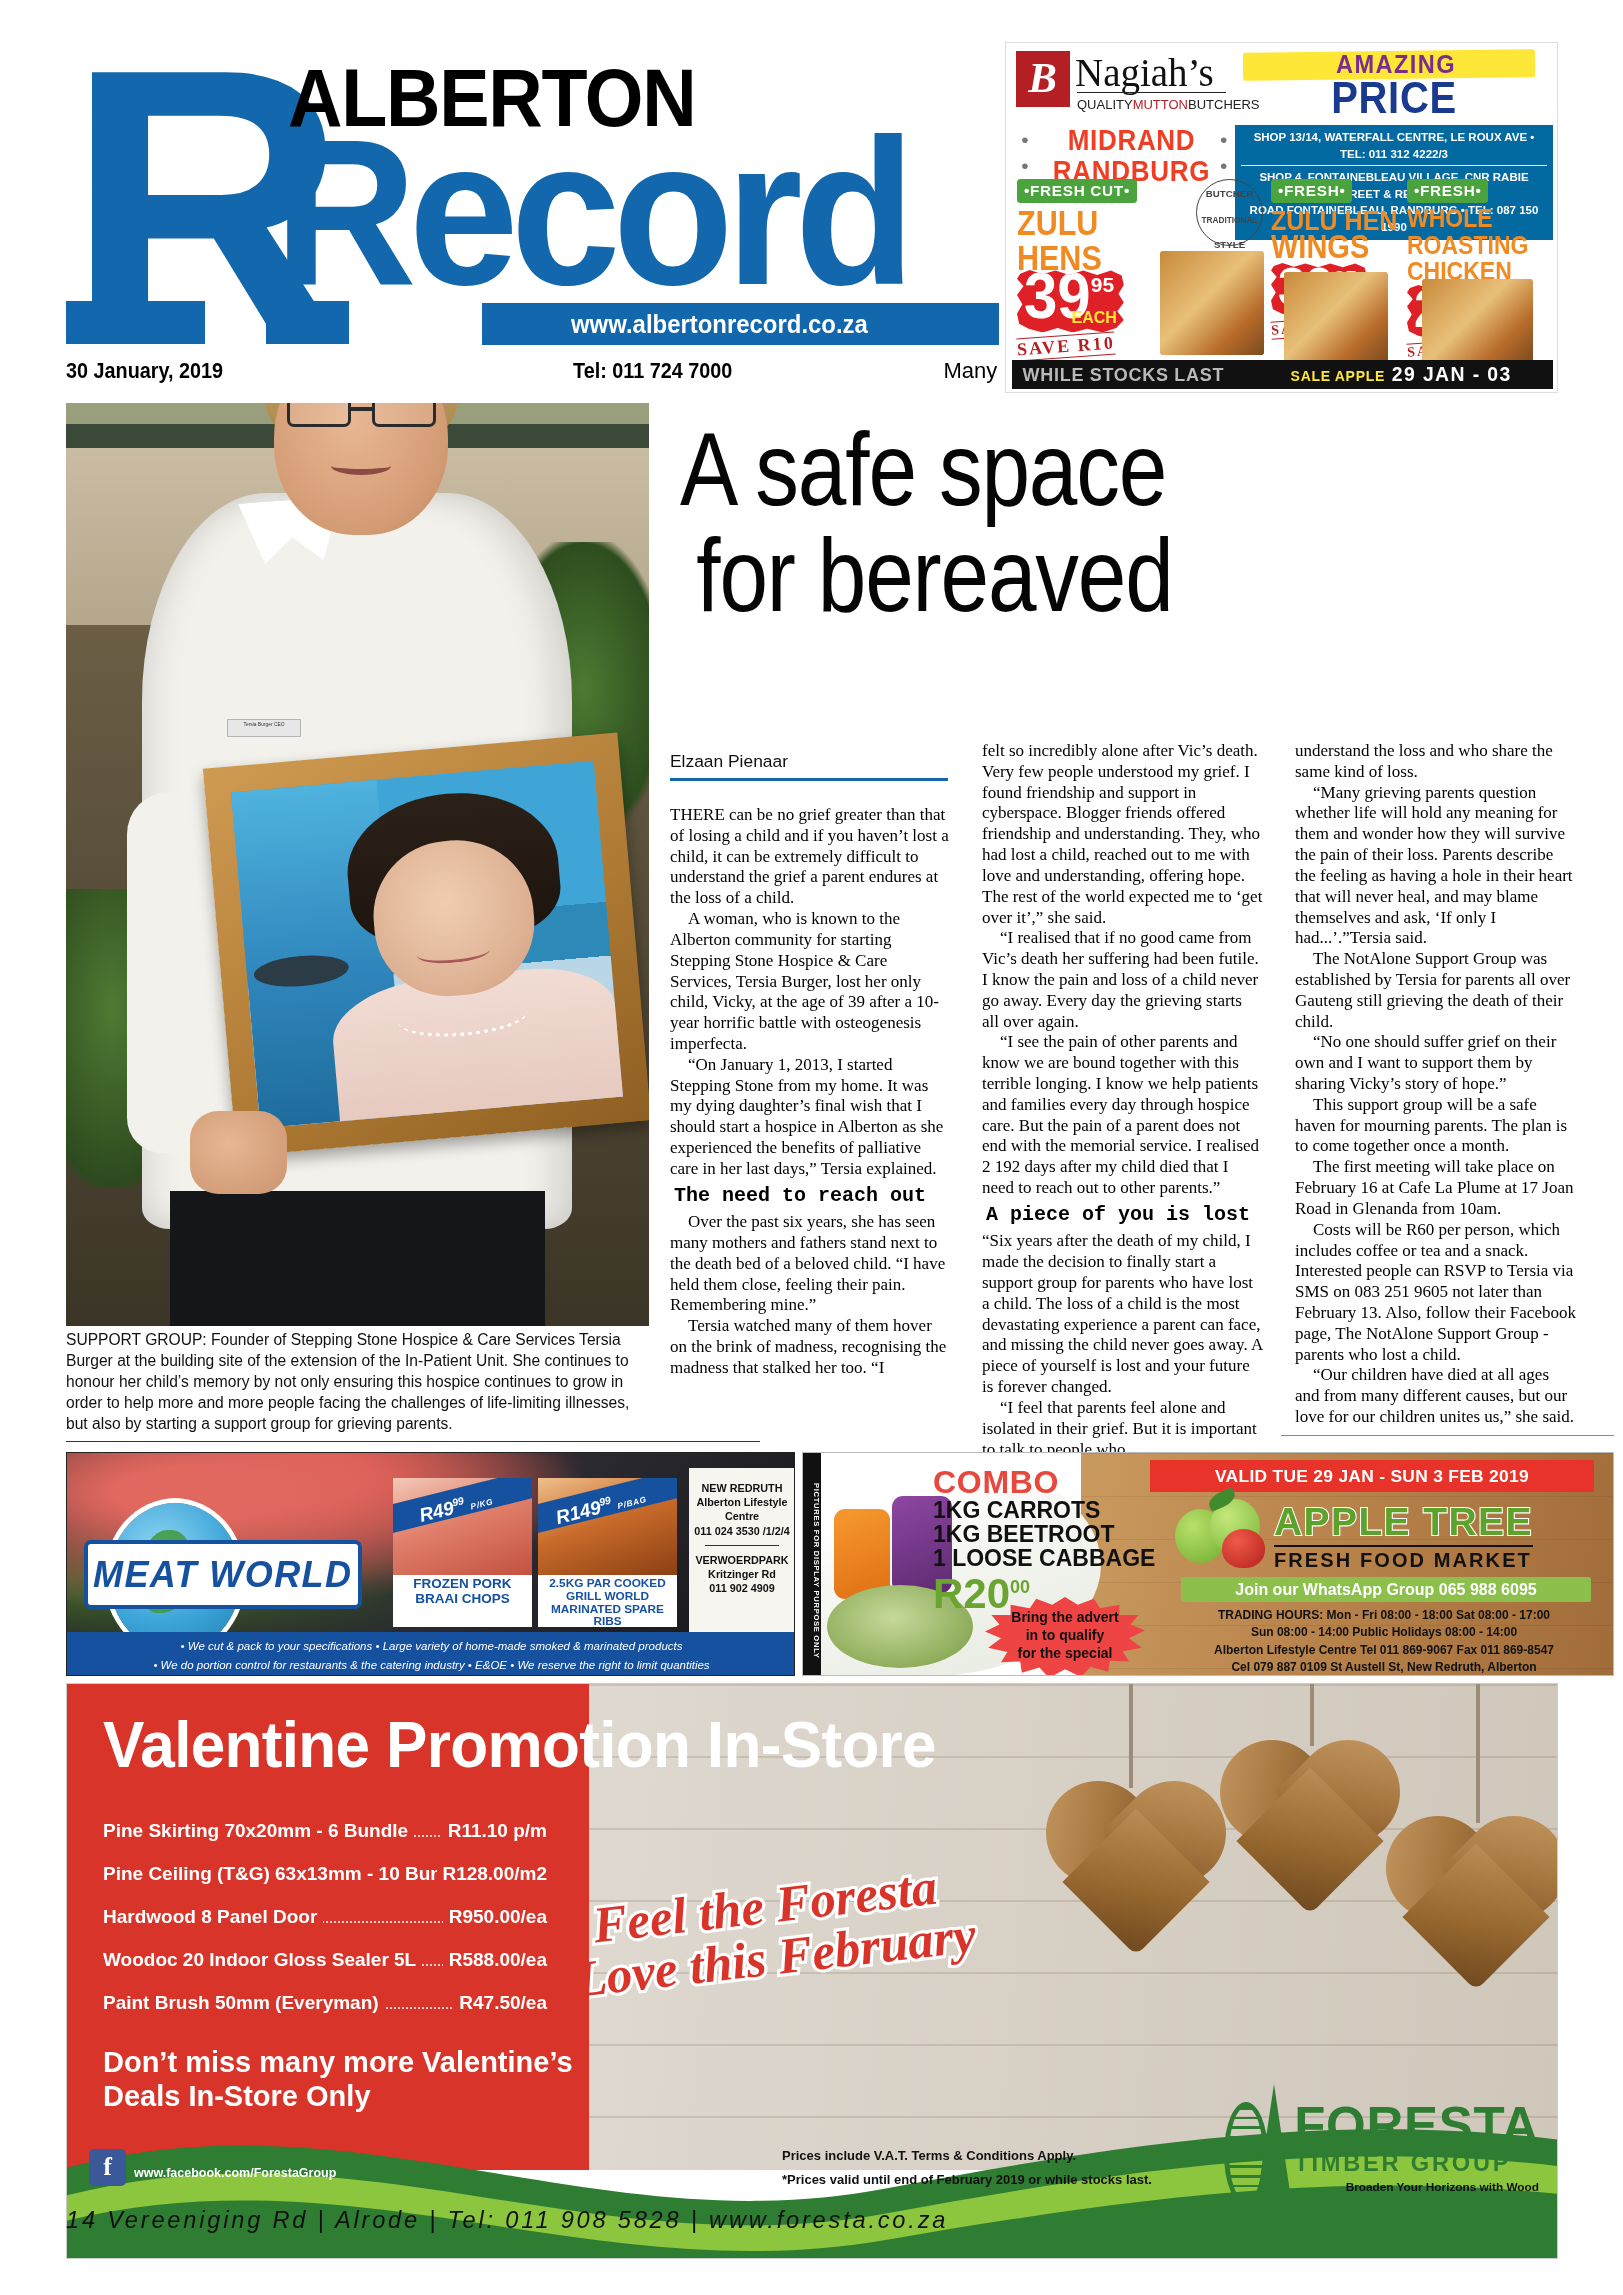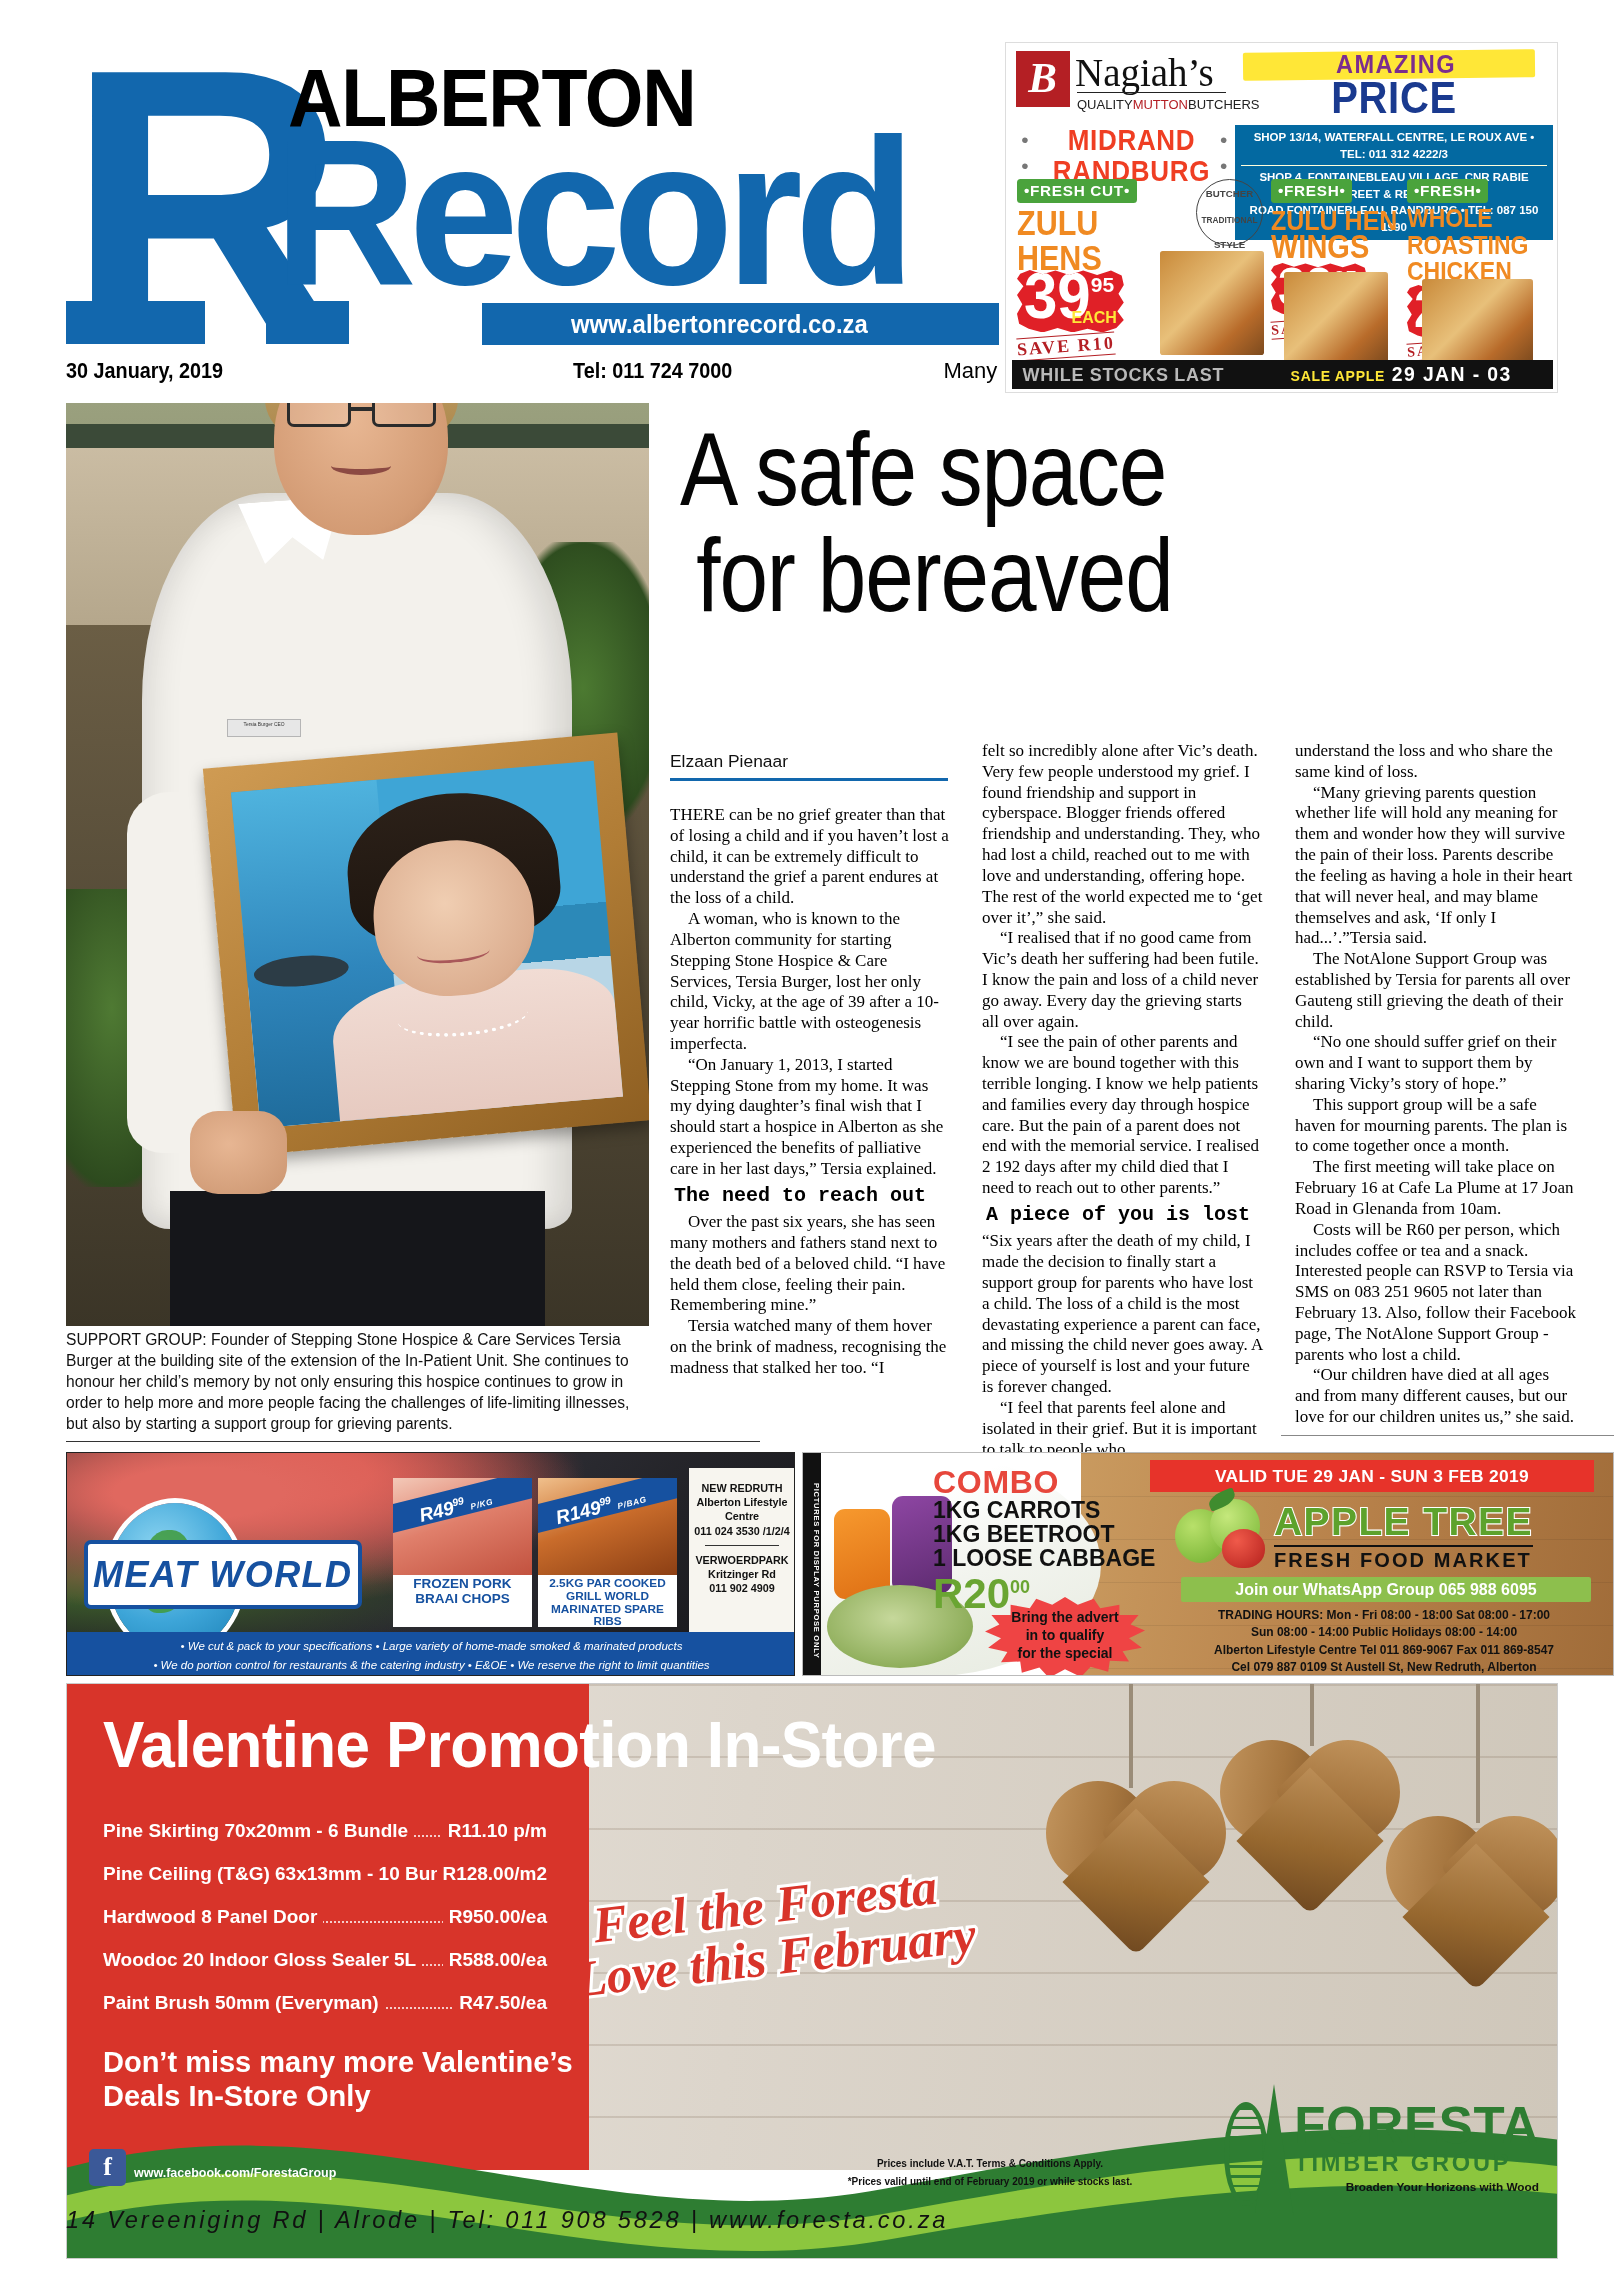--- a/index.html
+++ b/index.html
@@ -401,22 +401,22 @@
   .heart .lobe.r { right:0; top:0; transform:rotate(45deg); border-radius:50% 50% 50% 6%; }
   .heart .tip  { position:absolute; left:38px; top:49px; width:104px; height:104px;
     background:linear-gradient(145deg,#bb8d56,#97682f 55%,#6f4820); transform:rotate(45deg);
     border-radius:0 0 9.7px 0; }
   .fr-swoosh-g { position:absolute; left:0; bottom:0; width:1492px; height:174px; }
   .fr-swoosh-g svg { display:block; }
   .fr-fb { position:absolute; left:22px; bottom:72px; width:37px; height:37px;
     background:#3b5998; color:#fff; border-radius:4.9px; font-weight:700;
     font-size:26px; text-align:center; line-height:35px; font-family:"Liberation Serif",serif; }
   .fr-fburl { position:absolute; left:67px; bottom:78px; color:#fff; font-size:12.5px; font-weight:700; }
-  .fr-terms { position:absolute; left:715px; bottom:67px; width:416px; text-align:center;
-    color:#111; font-size:10px; line-height:1.8; font-weight:700;margin-top:22px; }
+  .fr-terms { position:absolute; left:715px; bottom:67px; width:416px; text-align:left;
+    color:#111; font-size:13px; line-height:1.8; font-weight:700;margin-top:22px; }
   .fr-logo { position:absolute; right:18px; bottom:64px; text-align:left; }
   .fr-logo .big { color:#2e7d32; font-weight:700; font-size:51px; letter-spacing:0.7px; line-height:.95; }
   .fr-logo .sm  { color:#2e7d32; font-weight:700; font-size:23.6px; letter-spacing:2.8px; }
   .fr-logo .tag { color:#111; font-size:11.8px; font-weight:700; text-align:right; margin-top:2.8px; }
   .fr-tree { position:absolute; right:236px; bottom:42px; width:97px; height:132px; }
   .fr-tree .trunkleaf { position:absolute; left:30.5px; bottom:0; width:39px; height:132px;
     background:#2e7d32; clip-path:polygon(50% 0,100% 100%,0 100%); }
   .fr-tree .ring { position:absolute; left:0; bottom:9.7px; width:44px; height:104px;
     border-radius:50%; border:5.6px solid #2e7d32;
     background:repeating-linear-gradient(180deg,#2e7d32 0 2.8px,transparent 2.8px 9.7px); }

